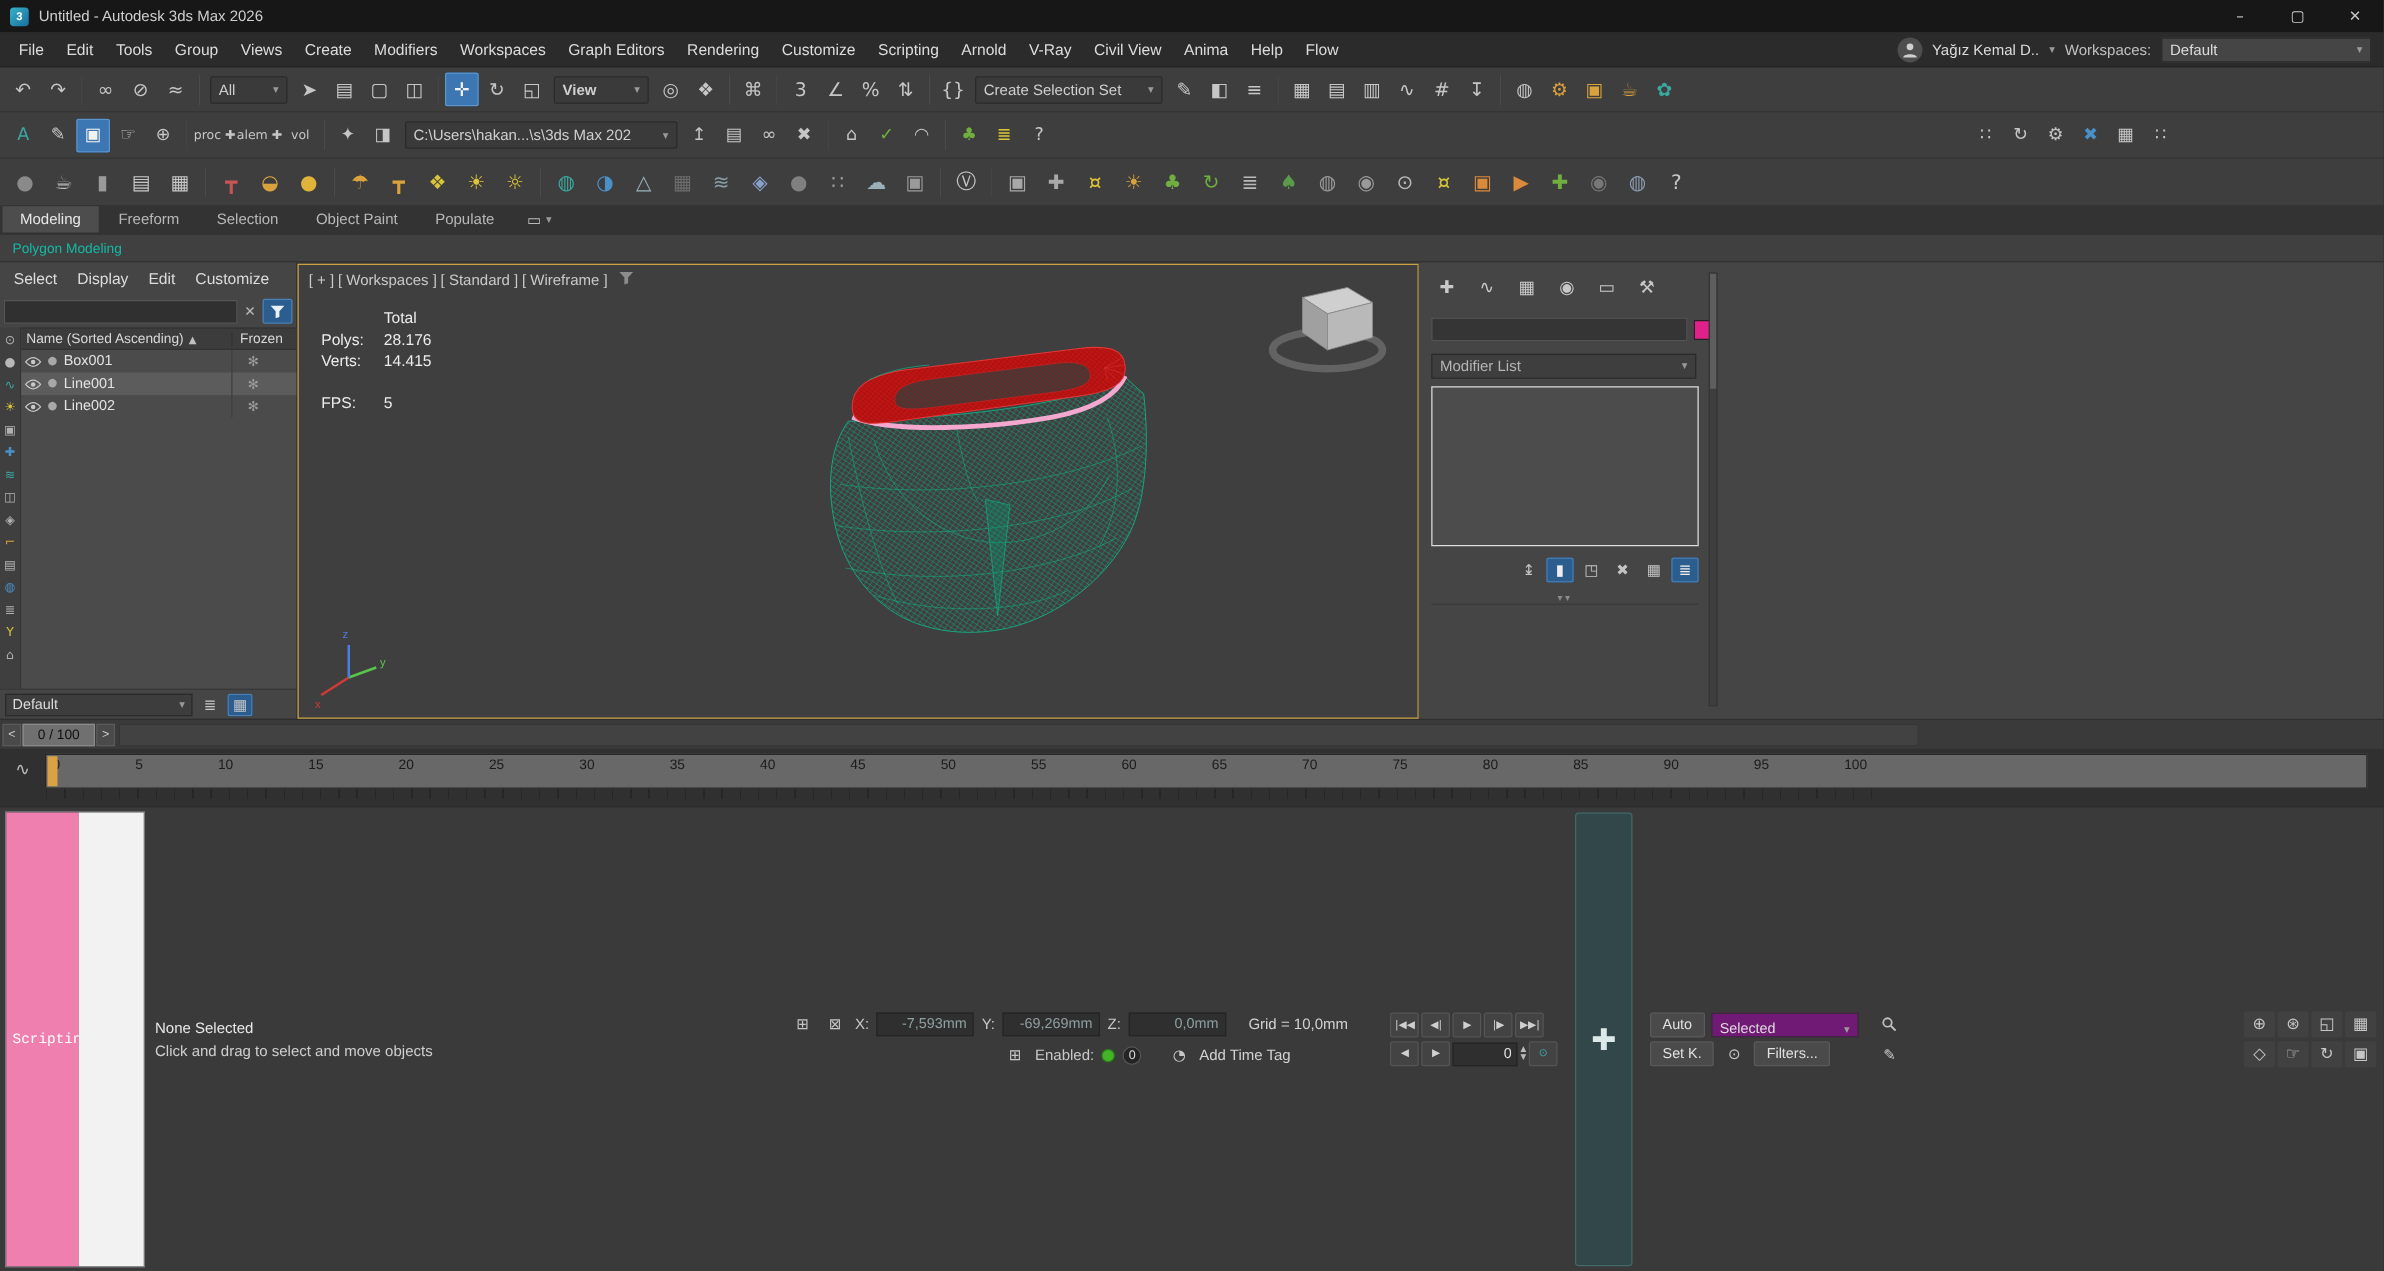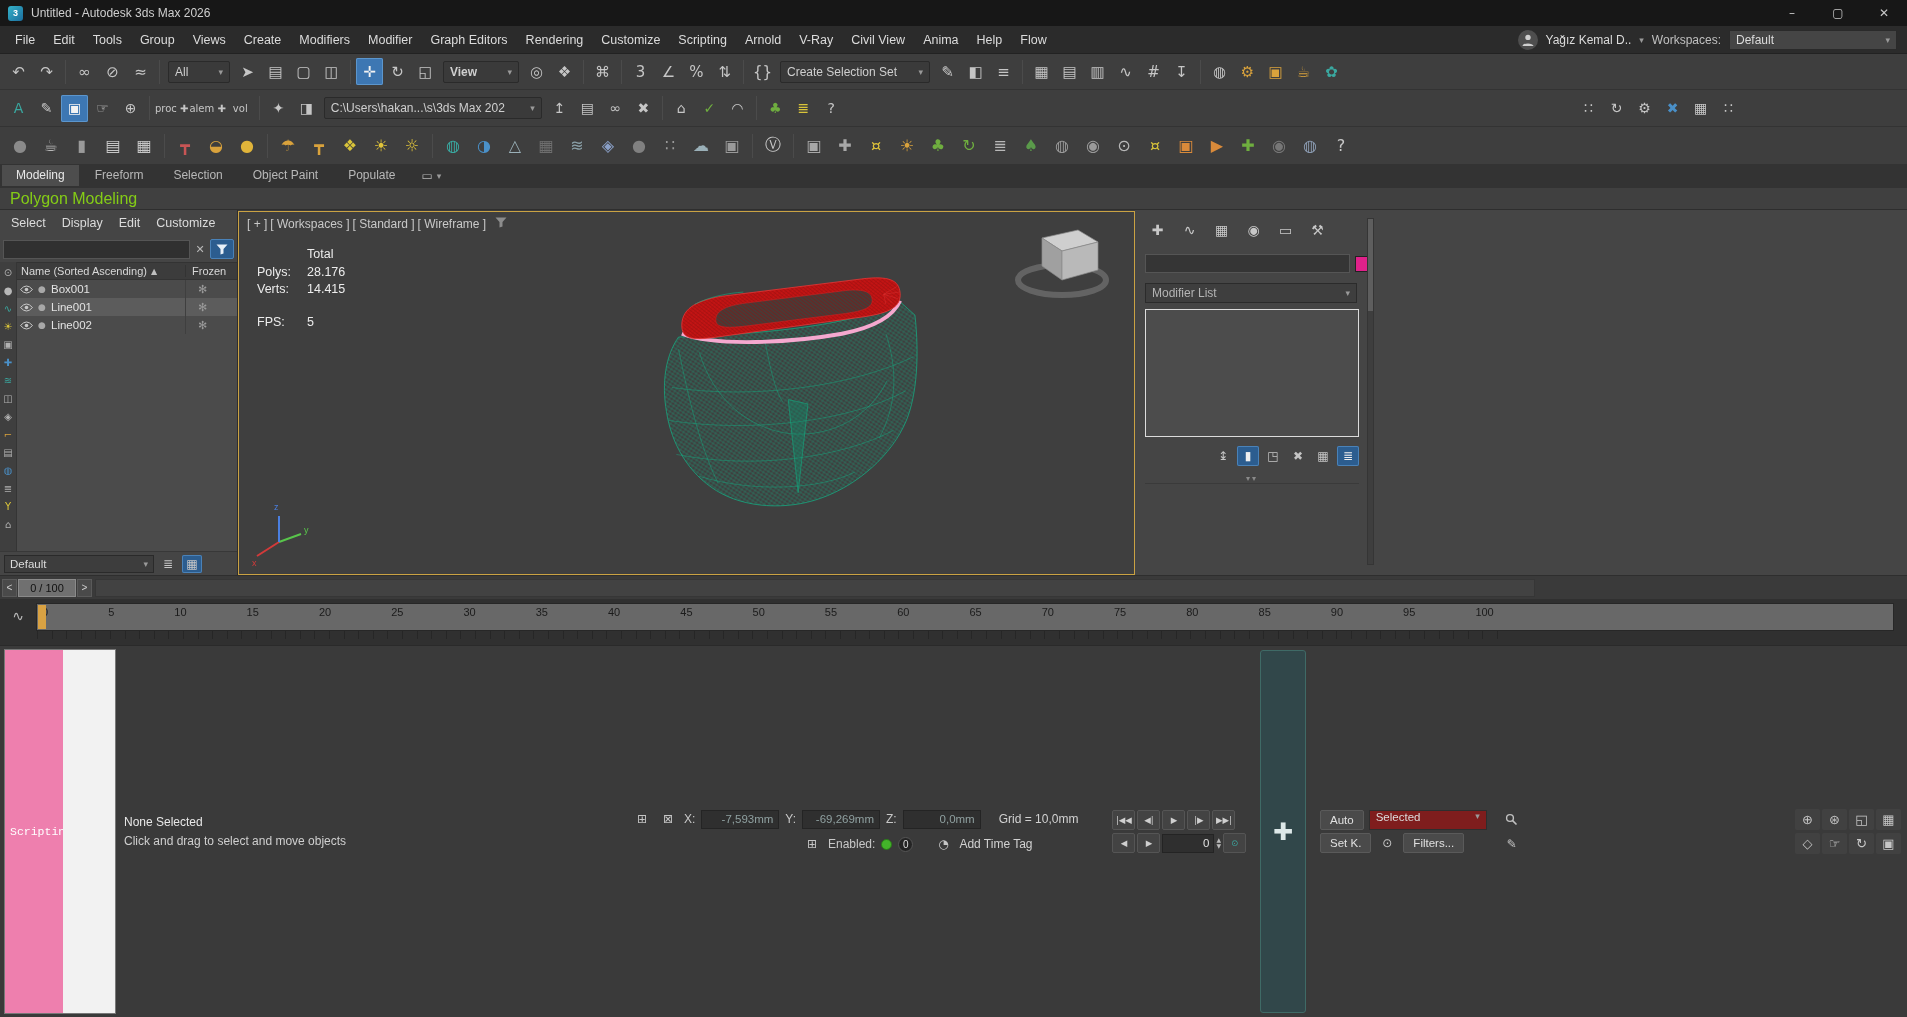--- a/index.html
+++ b/index.html
@@ -37,21 +37,21 @@
 .tdrop{height:22px;background:#3a3a3a;border:1px solid #2a2a2a;border-radius:2px;display:inline-flex;align-items:center;padding:0 6px;margin:0 3px;color:#cfcfcf;font-size:12px;flex:0 0 auto;overflow:hidden}
 .tdlab{overflow:hidden;white-space:nowrap;text-overflow:ellipsis;flex:1}
 .tdcar{color:#9a9a9a;font-size:9px;margin-left:6px}
 .t2spacer{flex:1}
 
 
 .ribbonbar{height:23px;background:#333;display:flex;align-items:flex-start;padding:0 2px;gap:2px;flex:0 0 auto}
 .rtab{padding:0 14px;height:21px;line-height:21px;color:#b8b8b8;font-size:12px;white-space:nowrap}
 .rtab.active{background:#4d4d4d;color:#e8e8e8}
 .rmore{display:flex;align-items:center;gap:4px;padding:0 10px;color:#b8b8b8;height:21px;font-family:"DejaVu Sans",sans-serif}
-.subribbon{height:22px;background:#404040;border-bottom:1px solid #2e2e2e;display:flex;align-items:center;padding:0 10px;color:#84cc16;font-size:16px;flex:0 0 auto}
+.subribbon{height:22px;background:#404040;border-bottom:1px solid #2e2e2e;display:flex;align-items:center;padding:0 10px;color:#14b8a6;font-size:11px;flex:0 0 auto}
 
 
 .workspace{flex:1;display:flex;min-height:0}
 
 
 .explorer{width:238px;background:#454545;display:flex;flex-direction:column;border-right:1px solid #2e2e2e}
 .xmenus{height:26px;display:flex;align-items:center;padding:0 4px;gap:2px;flex:0 0 auto}
 .xmenu{padding:0 7px;color:#dcdcdc;font-size:12.5px}
 .xsearch{height:26px;display:flex;align-items:center;padding:0 3px;gap:3px;flex:0 0 auto}
 .xinput{flex:1;height:19px;background:#303030;border:1px solid #555;color:#ddd;padding:0 4px;font-size:11px;min-width:0}
@@ -142,21 +142,21 @@
 .transport{display:flex;flex-direction:column;gap:3px;justify-content:center;margin-left:26px;flex:0 0 auto}
 .trow{display:flex;gap:2px;align-items:center}
 .tbtn{min-width:23px;height:20px;background:#434343;border:1px solid #555;color:#cfcfcf;font-size:8.5px;display:flex;align-items:center;justify-content:center;font-family:"DejaVu Sans",sans-serif;border-radius:2px;padding:0 2px}
 .ffield{width:52px;height:19px;background:#2f2f2f;border:1px solid #242424;color:#e0e0e0;font-size:11.5px;padding:0 4px;text-align:right}
 .spin{display:flex;flex-direction:column;color:#bbb;gap:0;font-size:6px;line-height:6px;font-family:"DejaVu Sans",sans-serif}
 .keymode{color:#3aa8a0}
 .keybig{width:46px;align-self:stretch;margin:1px 6px;background:#31474a;border:1px solid #3f6a66;border-radius:3px;color:#dde8e8;font-size:24px;display:flex;align-items:center;justify-content:center;font-family:"DejaVu Sans",sans-serif;flex:0 0 auto}
 .animcol{display:flex;flex-direction:column;gap:3px;justify-content:center;flex:0 0 auto}
 .arow{display:flex;gap:5px;align-items:center}
 .abtn{height:20px;background:#4a4a4a;border:1px solid #5a5a5a;color:#e0e0e0;font-size:11.5px;display:flex;align-items:center;justify-content:center;padding:0 9px;border-radius:2px;white-space:nowrap}
-.adrop{width:118px;height:20px;background:#7f1d1d;border:1px solid #2e2e2e;display:flex;align-items:flex-start;padding:0 6px;color:#dcdcdc;font-size:11.5px}
+.adrop{width:118px;height:20px;background:#701a75;border:1px solid #2e2e2e;display:flex;align-items:flex-end;padding:0 6px;color:#dcdcdc;font-size:11.5px}
 .adrop .caret{margin-left:auto}
 .searchcol{display:flex;flex-direction:column;gap:5px;justify-content:center;margin-left:6px;flex:0 0 auto}
 .scicon{width:22px;height:20px;display:flex;align-items:center;justify-content:center;color:#c8c8c8;font-family:"DejaVu Sans",sans-serif}
 .navcol{margin-left:auto;display:flex;flex-direction:column;gap:3px;justify-content:center;flex:0 0 auto;padding-right:2px}
 .nrow{display:flex;gap:2px}
 .navcol .tbi{min-width:25px;height:21px;background:#414141;font-size:13px}
 </style>
 </head>
 <body>
 
@@ -174,21 +174,21 @@
 
   <div class="menubar">
     <div class="menus">
         <span class="mitem">File</span>
         <span class="mitem">Edit</span>
         <span class="mitem">Tools</span>
         <span class="mitem">Group</span>
         <span class="mitem">Views</span>
         <span class="mitem">Create</span>
         <span class="mitem">Modifiers</span>
-        <span class="mitem">Modifier</span>
+        <span class="mitem">Workspaces</span>
         <span class="mitem">Graph Editors</span>
         <span class="mitem">Rendering</span>
         <span class="mitem">Customize</span>
         <span class="mitem">Scripting</span>
         <span class="mitem">Arnold</span>
         <span class="mitem">V-Ray</span>
         <span class="mitem">Civil View</span>
         <span class="mitem">Anima</span>
         <span class="mitem">Help</span>
         <span class="mitem">Flow</span>

